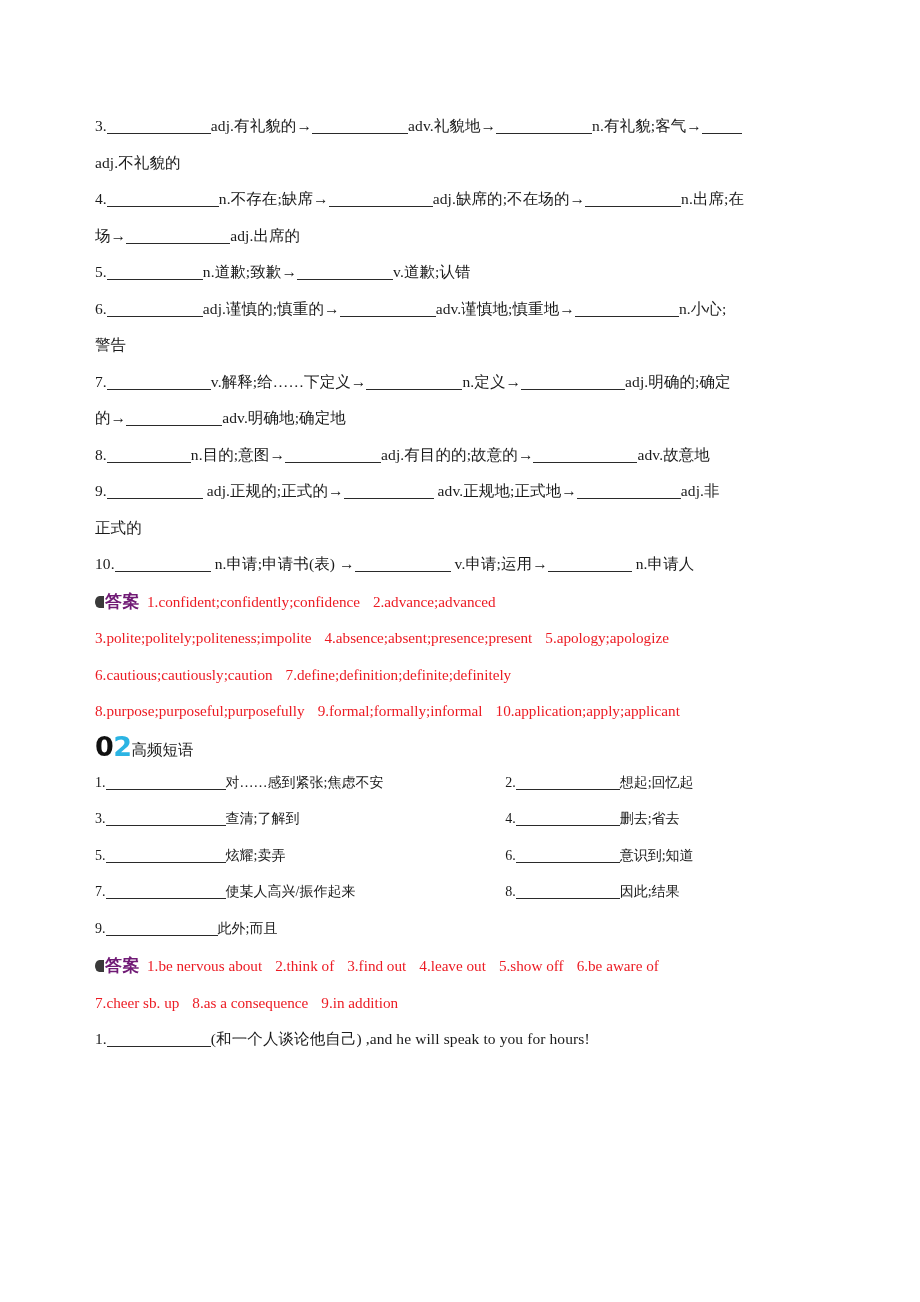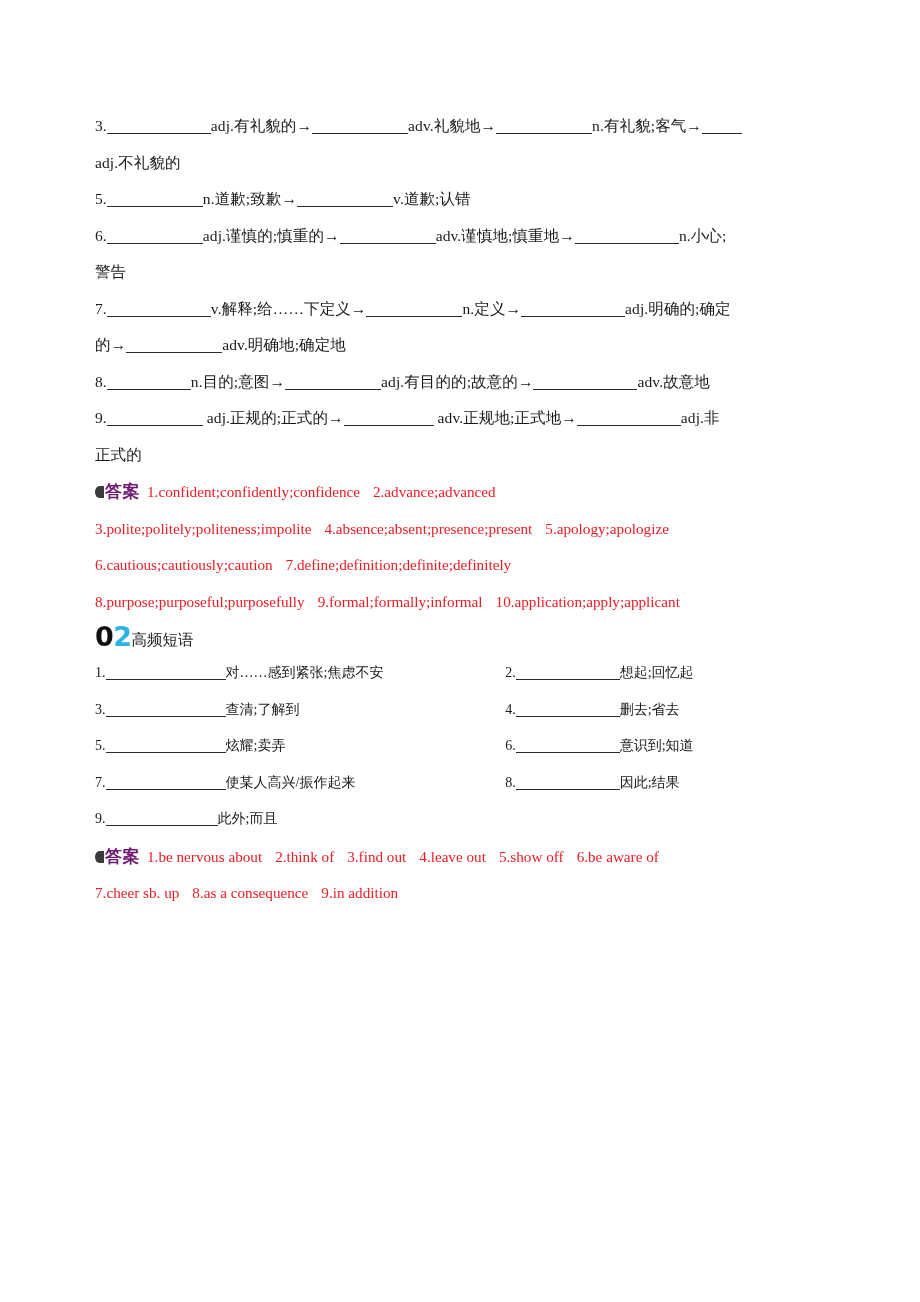--- a/index.html
+++ b/index.html
@@ -116,20 +116,23 @@
 <body>
 
 <div class="page">
 
   <div>
 
     <div class="row">
       <span>3.</span><span class="blank w104"></span><span>adj.有礼貌的→</span><span class="blank w96"></span><span>adv.礼貌地→</span><span class="blank w96"></span><span>n.有礼貌;客气→</span><span class="blank w40"></span><br><span>adj.不礼貌的</span>
     </div>
 
+    <div class="row">
+      <span>4.</span><span class="blank w112"></span><span>n.不存在;缺席→</span><span class="blank w104"></span><span>adj.缺席的;不在场的→</span><span class="blank w96"></span><span>n.出席;在</span><br><span>场→</span><span class="blank w104"></span><span>adj.出席的</span>
+    </div>
 
     <div class="row">
       <span>5.</span><span class="blank w96"></span><span>n.道歉;致歉→</span><span class="blank w96"></span><span>v.道歉;认错</span>
     </div>
 
     <div class="row">
       <span>6.</span><span class="blank w96"></span><span>adj.谨慎的;慎重的→</span><span class="blank w96"></span><span>adv.谨慎地;慎重地→</span><span class="blank w104"></span><span>n.小心;</span><br><span>警告</span>
     </div>
 
     <div class="row">
@@ -137,20 +140,23 @@
     </div>
 
     <div class="row">
       <span>8.</span><span class="blank w84"></span><span>n.目的;意图→</span><span class="blank w96"></span><span>adj.有目的的;故意的→</span><span class="blank w104"></span><span>adv.故意地</span>
     </div>
 
     <div class="row">
       <span>9.</span><span class="blank w96"></span><span> adj.正规的;正式的→</span><span class="blank w90"></span><span> adv.正规地;正式地→</span><span class="blank w104"></span><span>adj.非</span><br><span>正式的</span>
     </div>
 
+    <div class="row">
+      <span>10.</span><span class="blank w96"></span><span> n.申请;申请书(表) →</span><span class="blank w96"></span><span> v.申请;运用→</span><span class="blank w84"></span><span> n.申请人</span>
+    </div>
 
     <div class="answer-block">
       <span class="answer-head"><span class="answer-bullet"></span><span class="answer-label">答案</span></span><span class="ans-item">1.confident;confidently;confidence</span><span class="ans-item">2.advance;advanced</span><br><span class="ans-item">3.polite;politely;politeness;impolite</span><span class="ans-item">4.absence;absent;presence;present</span><span class="ans-item">5.apology;apologize</span><br><span class="ans-item">6.cautious;cautiously;caution</span><span class="ans-item">7.define;definition;definite;definitely</span><br><span class="ans-item">8.purpose;purposeful;purposefully</span><span class="ans-item">9.formal;formally;informal</span><span class="ans-item">10.application;apply;applicant</span>
     </div>
   </div>
 
   <div class="section-head">
     <span class="sec-num"><span class="z">0</span><span class="d">2</span></span><span class="sec-title">高频短语</span>
   </div>
 
@@ -177,14 +183,17 @@
       <td class="right"></td>
     </tr>
   </tbody>
     </table>
 
   <div class="answer-block">
     <span class="answer-head"><span class="answer-bullet"></span><span class="answer-label">答案</span></span><span class="ans-item">1.be nervous about</span><span class="ans-item">2.think of</span><span class="ans-item">3.find out</span><span class="ans-item">4.leave out</span><span class="ans-item">5.show off</span><span class="ans-item">6.be aware of</span><br><span class="ans-item">7.cheer sb. up</span><span class="ans-item">8.as a consequence</span><span class="ans-item">9.in addition</span>
   </div>
 
 
+  <div class="row">
+    <span>1.</span><span class="blank w104"></span><span>(和一个人谈论他自己) ,and he will speak to you for hours!</span>
+  </div>
 
 </div>
 
 </body></html>

